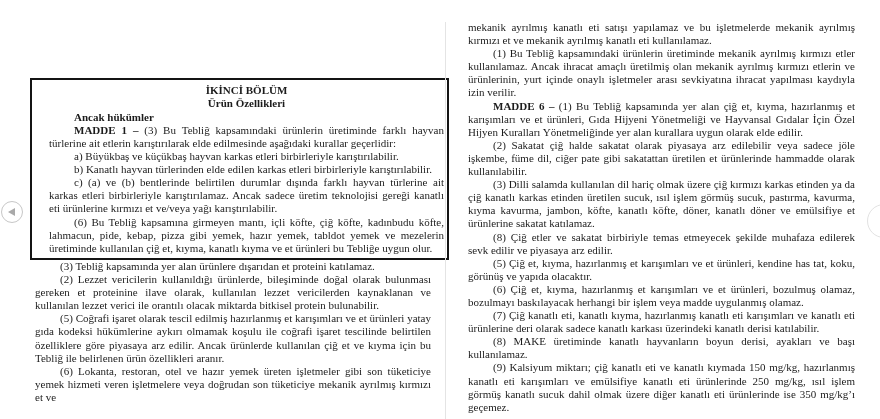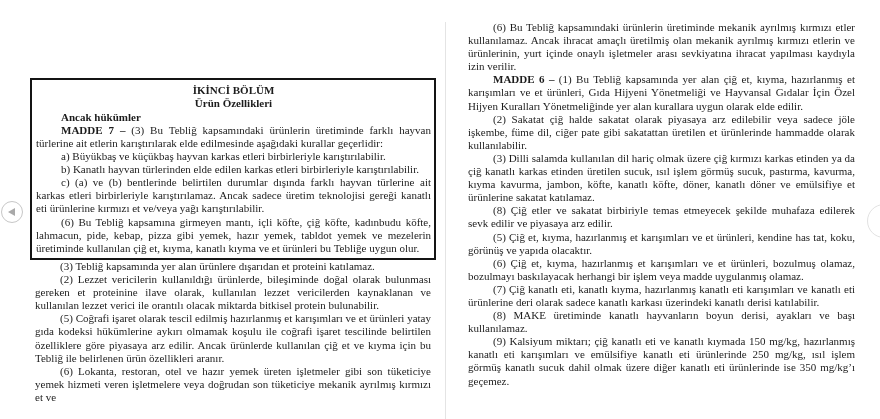--- a/index.html
+++ b/index.html
@@ -31,21 +31,21 @@
     font-weight:bold;
     text-align:center;
     text-indent:0;
   }
 
   .clause-box {
     position:absolute;
     left:30px; top:78px;
     width:395px;
     border:2px solid #141414;
-    padding:4px 3px 3px 4px;
+    padding:4px 3px 3px 17px;
     background:#ffffff;
   }
 
   .left-body {
     position:absolute;
     left:35px; top:260px;
     width:396px;
   }
   .right-body {
     position:absolute;
@@ -93,40 +93,41 @@
 
 <div style="position:absolute;inset:0;">
 
   <div class="page" id="page-left">
 
     <div class="clause-box">
       <p class="heading">İKİNCİ BÖLÜM</p>
       <p class="heading">Ürün Özellikleri</p>
       <p class="para bold-line">Ancak hükümler</p>
 
-      <p class="para"><b>MADDE 7 – </b><span>(3) Bu Tebliğ kapsamındaki ürünlerin üretiminde farklı hayvan türlerine ait etlerin karıştırılarak elde edilmesinde aşağıdaki kurallar geçerlidir:</span></p>
+      <p class="para"><b>MADDE 1 – </b><span>(3) Bu Tebliğ kapsamındaki ürünlerin üretiminde farklı hayvan türlerine ait etlerin karıştırılarak elde edilmesinde aşağıdaki kurallar geçerlidir:</span></p>
       <p class="para"><span>a) Büyükbaş ve küçükbaş hayvan karkas etleri birbirleriyle karıştırılabilir.</span></p>
       <p class="para"><span>b) Kanatlı hayvan türlerinden elde edilen karkas etleri birbirleriyle karıştırılabilir.</span></p>
       <p class="para"><span>c) (a) ve (b) bentlerinde belirtilen durumlar dışında farklı hayvan türlerine ait karkas etleri birbirleriyle karıştırılamaz. Ancak sadece üretim teknolojisi gereği kanatlı eti ürünlerine kırmızı et ve/veya yağı karıştırılabilir.</span></p>
       <p class="para"><span>(6) Bu Tebliğ kapsamına girmeyen mantı, içli köfte, çiğ köfte, kadınbudu köfte, lahmacun, pide, kebap, pizza gibi yemek, hazır yemek, tabldot yemek ve mezelerin üretiminde kullanılan çiğ et, kıyma, kanatlı kıyma ve et ürünleri bu Tebliğe uygun olur.</span></p>
     </div>
 
     <div class="left-body">
       <p class="para"><span>(3) Tebliğ kapsamında yer alan ürünlere dışarıdan et proteini katılamaz.</span></p>
       <p class="para"><span>(2) Lezzet vericilerin kullanıldığı ürünlerde, bileşiminde doğal olarak bulunması gereken et proteinine ilave olarak, kullanılan lezzet vericilerden kaynaklanan ve kullanılan lezzet verici ile orantılı olacak miktarda bitkisel protein bulunabilir.</span></p>
       <p class="para"><span>(5) Coğrafi işaret olarak tescil edilmiş hazırlanmış et karışımları ve et ürünleri yatay gıda kodeksi hükümlerine aykırı olmamak koşulu ile coğrafi işaret tescilinde belirtilen özelliklere göre piyasaya arz edilir. Ancak ürünlerde kullanılan çiğ et ve kıyma için bu Tebliğ ile belirlenen ürün özellikleri aranır.</span></p>
       <p class="para"><span>(6) Lokanta, restoran, otel ve hazır yemek üreten işletmeler gibi son tüketiciye yemek hizmeti veren işletmelere veya doğrudan son tüketiciye mekanik ayrılmış kırmızı et ve</span></p>
     </div>
   </div>
 
   <div class="page-divider"></div>
 
   <div class="page" id="page-right">
     <div class="right-body">
-      <p class="para"><span>(6) Bu Tebliğ kapsamındaki ürünlerin üretiminde mekanik ayrılmış kırmızı etler kullanılamaz. Ancak ihracat amaçlı üretilmiş olan mekanik ayrılmış kırmızı etlerin ve ürünlerinin, yurt içinde onaylı işletmeler arası sevkiyatına ihracat yapılması kaydıyla izin verilir.</span></p>
+      <p class="para no-indent"><span>mekanik ayrılmış kanatlı eti satışı yapılamaz ve bu işletmelerde mekanik ayrılmış kırmızı et ve mekanik ayrılmış kanatlı eti kullanılamaz.</span></p>
+      <p class="para"><span>(1) Bu Tebliğ kapsamındaki ürünlerin üretiminde mekanik ayrılmış kırmızı etler kullanılamaz. Ancak ihracat amaçlı üretilmiş olan mekanik ayrılmış kırmızı etlerin ve ürünlerinin, yurt içinde onaylı işletmeler arası sevkiyatına ihracat yapılması kaydıyla izin verilir.</span></p>
       <p class="para"><b>MADDE 6 – </b><span>(1) Bu Tebliğ kapsamında yer alan çiğ et, kıyma, hazırlanmış et karışımları ve et ürünleri, Gıda Hijyeni Yönetmeliği ve Hayvansal Gıdalar İçin Özel Hijyen Kuralları Yönetmeliğinde yer alan kurallara uygun olarak elde edilir.</span></p>
       <p class="para"><span>(2) Sakatat çiğ halde sakatat olarak piyasaya arz edilebilir veya sadece jöle işkembe, füme dil, ciğer pate gibi sakatattan üretilen et ürünlerinde hammadde olarak kullanılabilir.</span></p>
       <p class="para"><span>(3) Dilli salamda kullanılan dil hariç olmak üzere çiğ kırmızı karkas etinden ya da çiğ kanatlı karkas etinden üretilen sucuk, ısıl işlem görmüş sucuk, pastırma, kavurma, kıyma kavurma, jambon, köfte, kanatlı köfte, döner, kanatlı döner ve emülsifiye et ürünlerine sakatat katılamaz.</span></p>
       <p class="para"><span>(8) Çiğ etler ve sakatat birbiriyle temas etmeyecek şekilde muhafaza edilerek sevk edilir ve piyasaya arz edilir.</span></p>
       <p class="para"><span>(5) Çiğ et, kıyma, hazırlanmış et karışımları ve et ürünleri, kendine has tat, koku, görünüş ve yapıda olacaktır.</span></p>
       <p class="para"><span>(6) Çiğ et, kıyma, hazırlanmış et karışımları ve et ürünleri, bozulmuş olamaz, bozulmayı baskılayacak herhangi bir işlem veya madde uygulanmış olamaz.</span></p>
       <p class="para"><span>(7) Çiğ kanatlı eti, kanatlı kıyma, hazırlanmış kanatlı eti karışımları ve kanatlı eti ürünlerine deri olarak sadece kanatlı karkası üzerindeki kanatlı derisi katılabilir.</span></p>
       <p class="para"><span>(8) MAKE üretiminde kanatlı hayvanların boyun derisi, ayakları ve başı kullanılamaz.</span></p>
       <p class="para"><span>(9) Kalsiyum miktarı; çiğ kanatlı eti ve kanatlı kıymada 150 mg/kg, hazırlanmış kanatlı eti karışımları ve emülsifiye kanatlı eti ürünlerinde 250 mg/kg, ısıl işlem görmüş kanatlı sucuk dahil olmak üzere diğer kanatlı eti ürünlerinde ise 350 mg/kg’ı geçemez.</span></p>
     </div>

